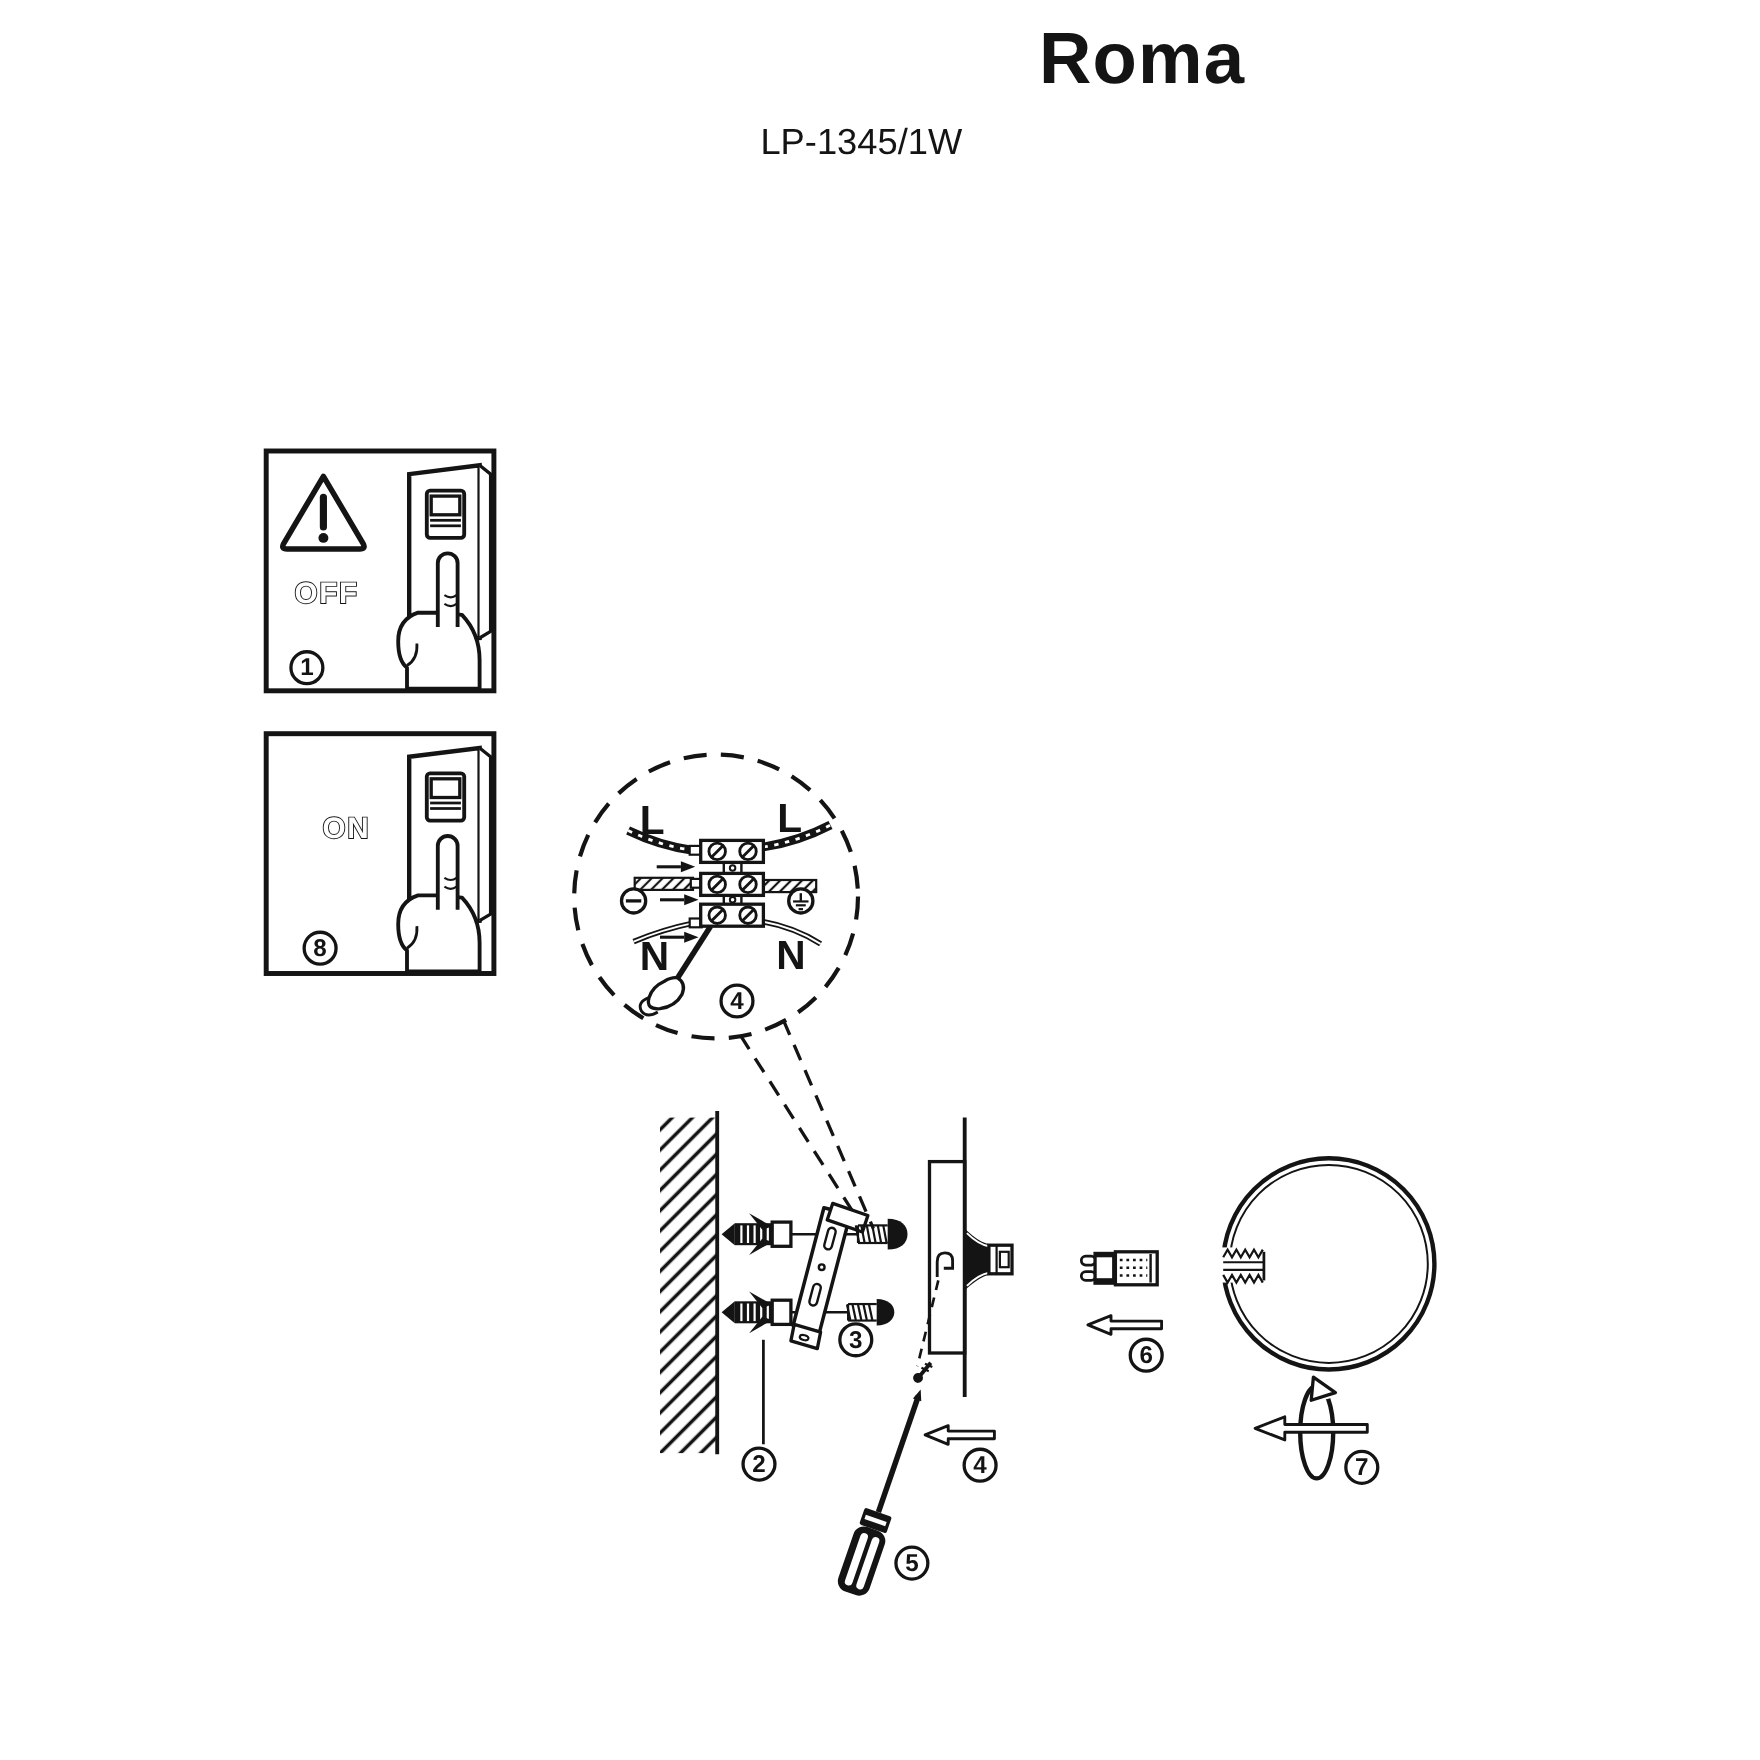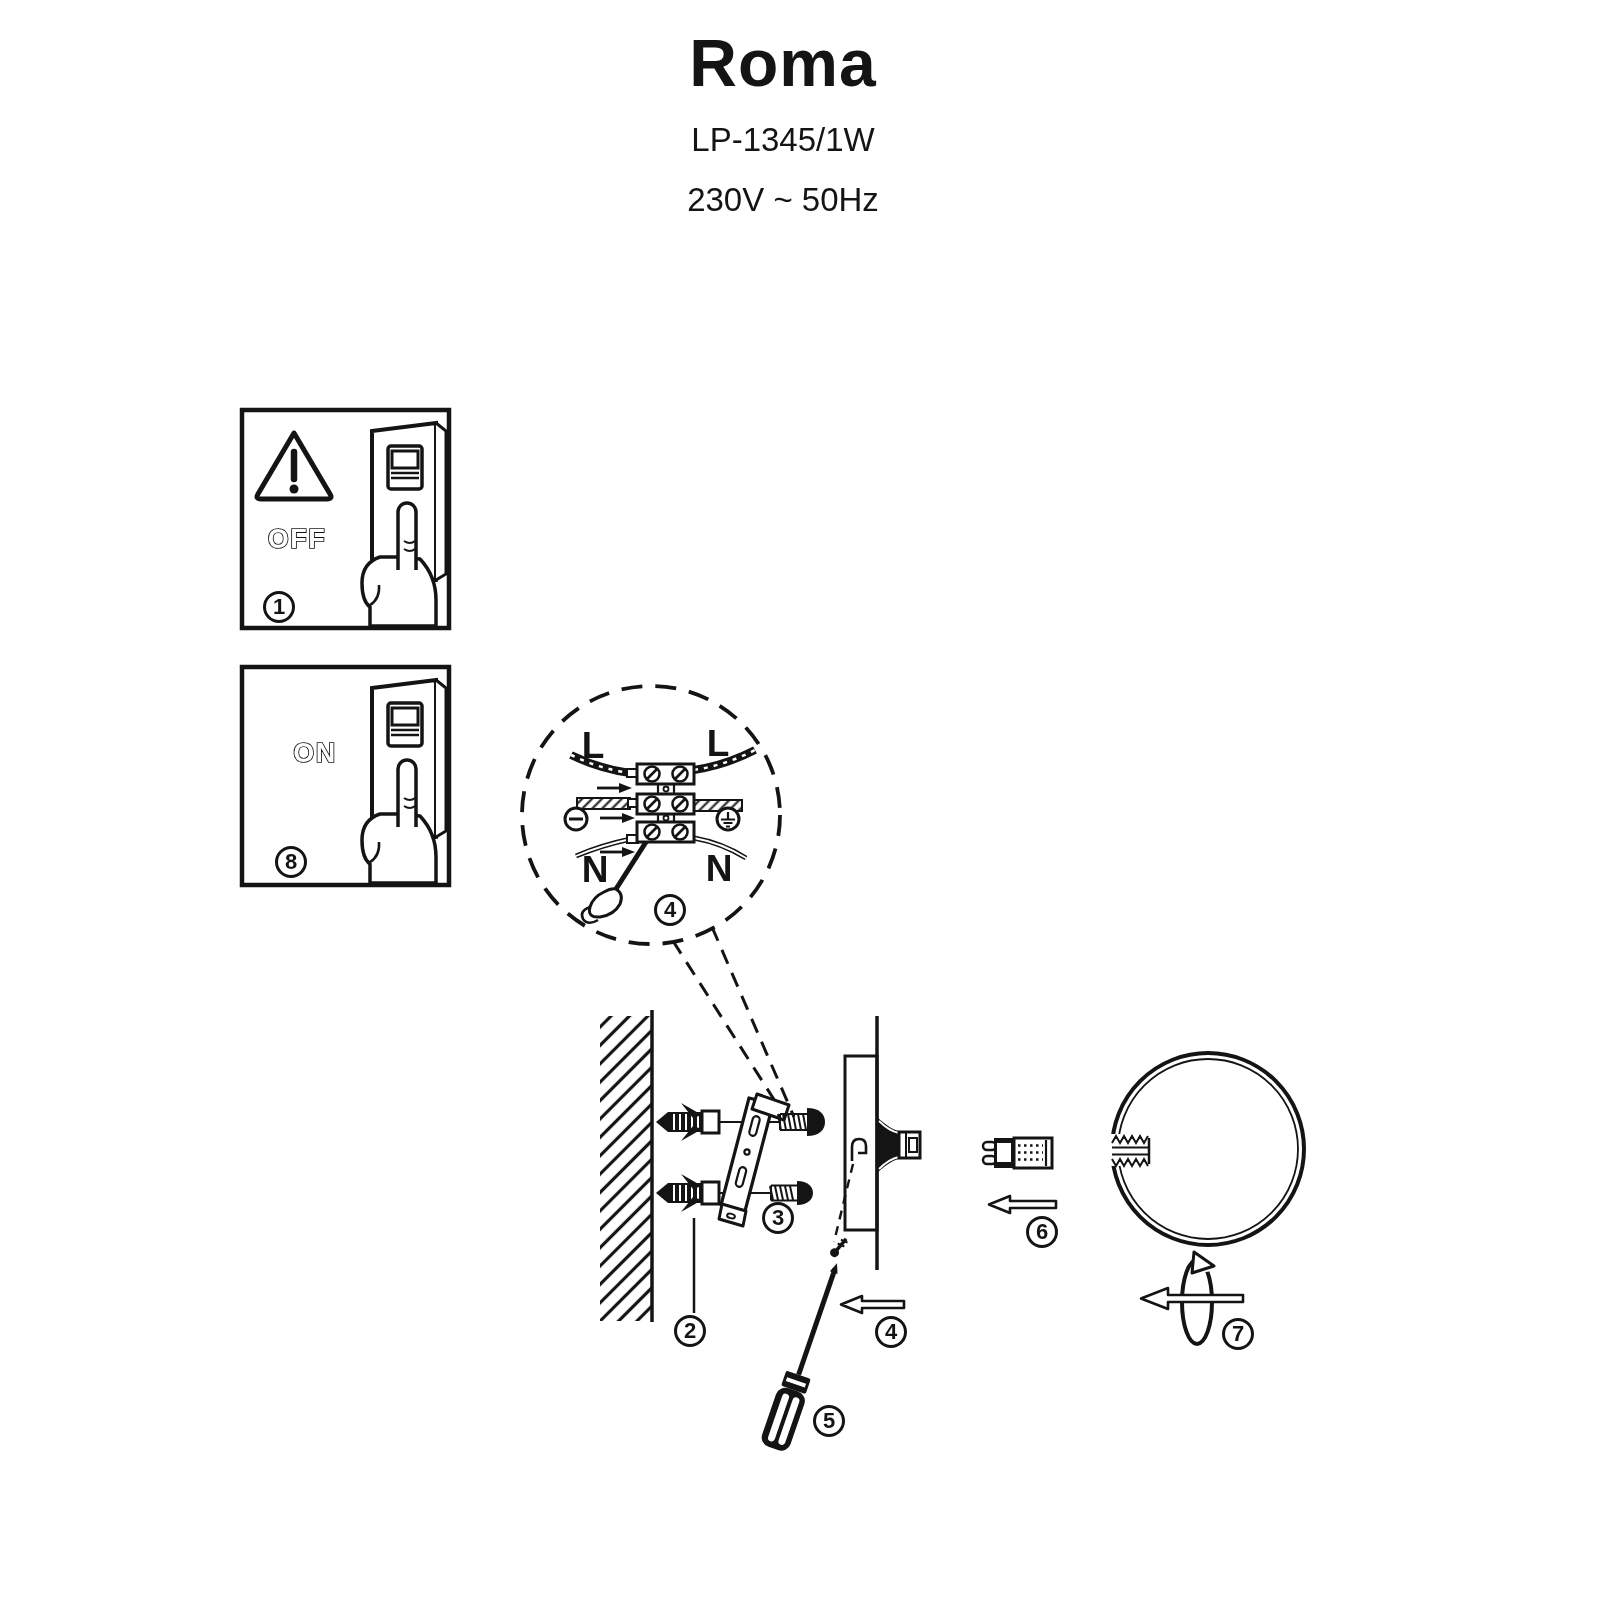--- a/index.html
+++ b/index.html
@@ -1,34 +1,33 @@
 <!DOCTYPE html>
 <html><head>
 <meta charset="utf-8">
 <style>
   html,body{margin:0;padding:0;background:#fff;}
   .canvas{position:relative;width:1600px;height:1600px;background:#fff;overflow:hidden;
           font-family:"Liberation Sans",sans-serif;color:#141414;}
   .title-block{position:absolute;left:433px;top:14px;width:700px;text-align:center;}
-  .title-block h1{margin:12px;font-size:66px;line-height:74px;font-weight:bold;letter-spacing:1px;}
+  .title-block h1{margin:1px;font-size:66px;line-height:74px;font-weight:bold;letter-spacing:1px;text-align:right;}
   .title-block .sub{font-size:33px;line-height:40px;font-weight:400;margin-top:20px;}
   svg{position:absolute;left:0;top:0;}
   .badge{position:absolute;width:32px;height:32px;box-sizing:border-box;border:3px solid #141414;
          border-radius:50%;background:#fff;display:flex;align-items:center;justify-content:center;
          font-size:22px;font-weight:600;font-family:"Liberation Sans",sans-serif;}
 </style>
 </head>
 <body>
 
 <div class="canvas">
 
   <div class="title-block">
     <h1>Roma</h1>
     <div class="sub">LP-1345/1W</div>
-    <div class="sub">230V ~ 50Hz</div>
   </div>
 
   <svg width="1600" height="1600" viewBox="0 0 1600 1600">
     <defs>
       <pattern id="hatch" width="13" height="13" patternUnits="userSpaceOnUse" patternTransform="rotate(45)">
         <line x1="6.5" y1="0" x2="6.5" y2="13" stroke="#141414" stroke-width="3.2"></line>
       </pattern>
       <pattern id="hatchFine" width="7" height="7" patternUnits="userSpaceOnUse" patternTransform="rotate(45)">
         <line x1="3.5" y1="0" x2="3.5" y2="7" stroke="#141414" stroke-width="2"></line>
       </pattern>

